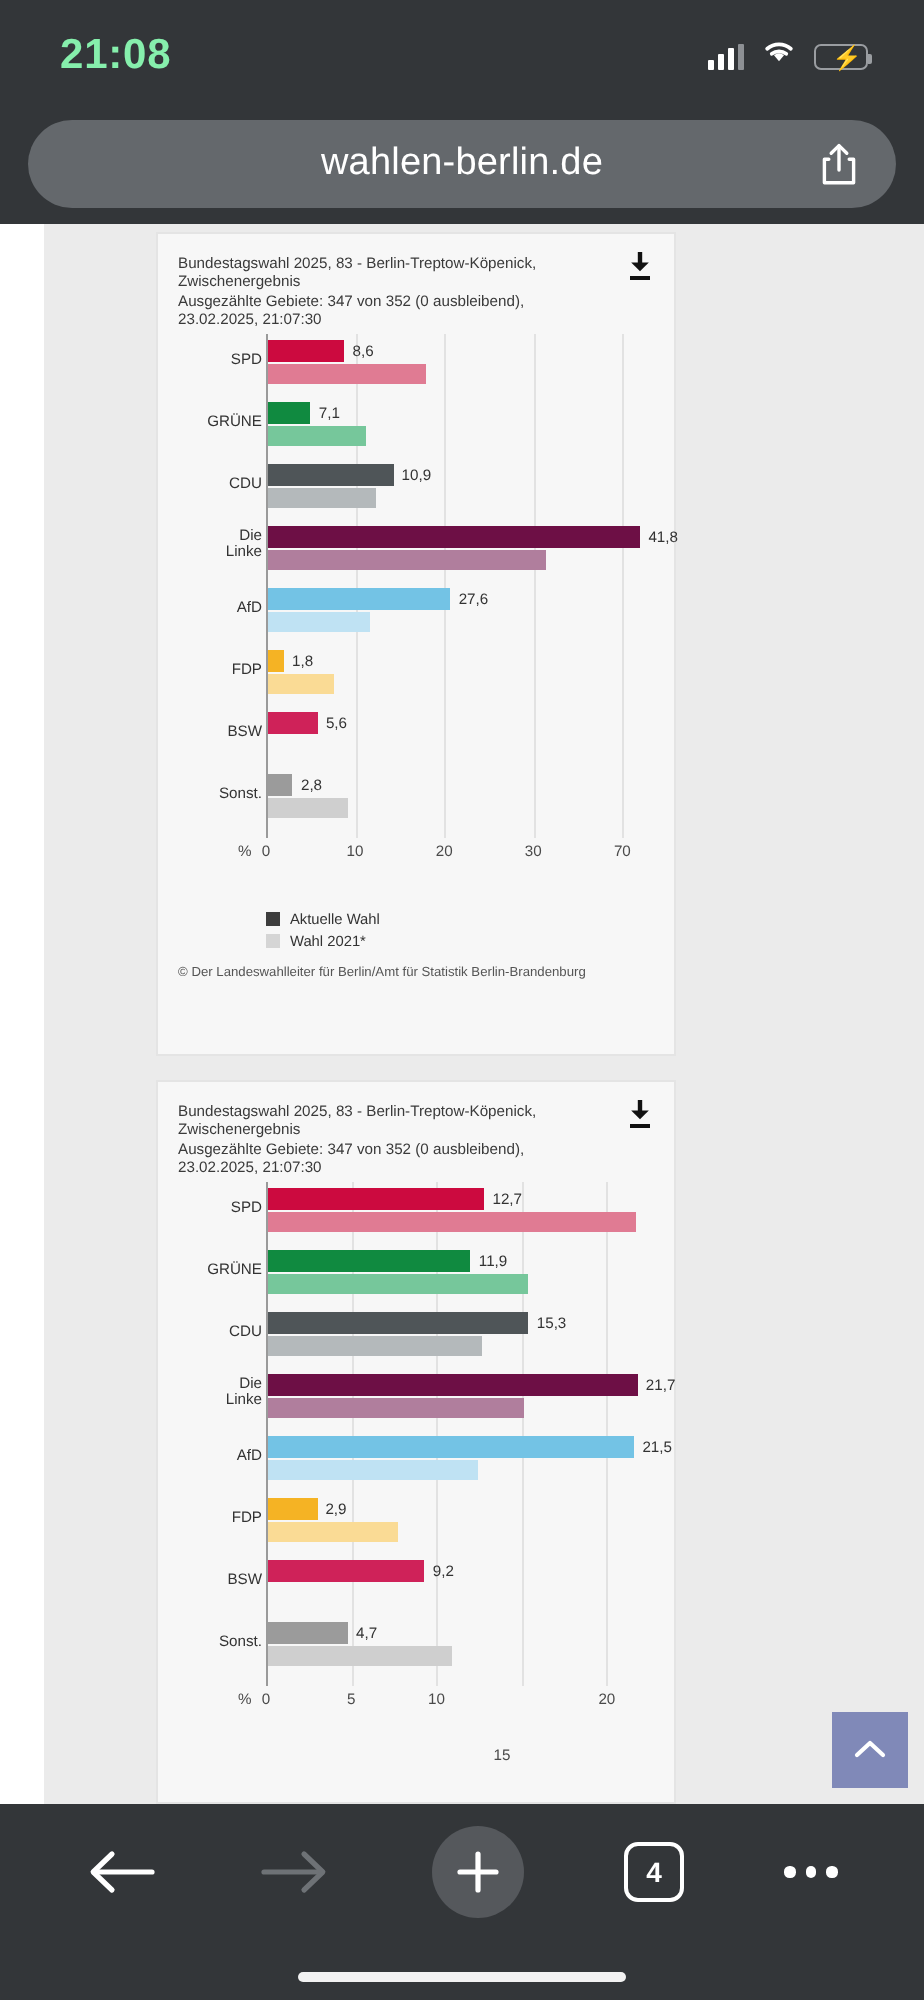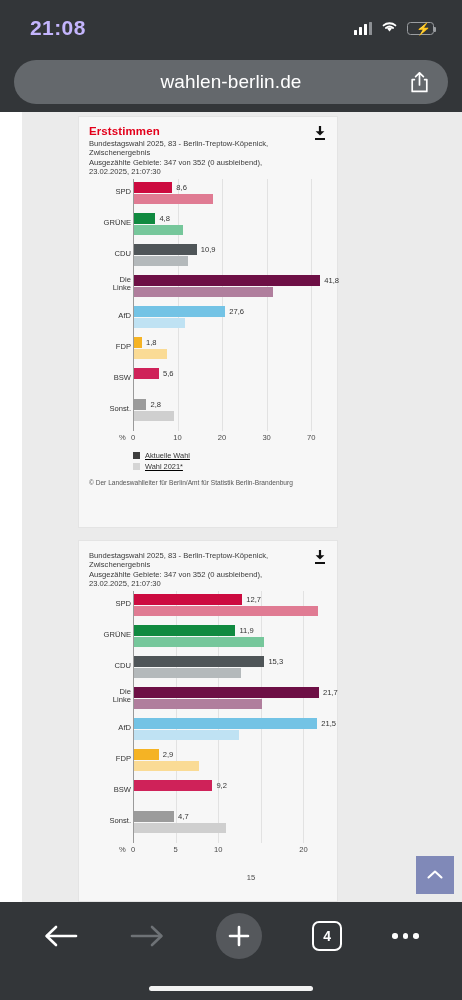--- a/index.html
+++ b/index.html
@@ -15,21 +15,21 @@
   
   .chrome-top {
     position: absolute; top: 0; left: 0; width: 462px; height: 112px;
     background: #333639;
   }
   .statusbar {
     position: absolute; top: 0; left: 0; width: 462px; height: 56px;
     display: flex; align-items: center; justify-content: space-between;
     padding: 0 28px 0 30px;
   }
-  .clock { color: #c4b5fd; font-size: 21px; font-weight: 700; letter-spacing: .4px; }
+  .clock { color: #86efac; font-size: 21px; font-weight: 700; letter-spacing: .4px; }
   .status-icons { display: flex; align-items: center; gap: 9px; }
 
   .signal { display: flex; align-items: flex-end; gap: 2px; height: 13px; }
   .signal i { display: block; width: 3px; background: #fff; border-radius: .5px; }
   .signal i:nth-child(1) { height: 5px; }
   .signal i:nth-child(2) { height: 8px; }
   .signal i:nth-child(3) { height: 11px; }
   .signal i:nth-child(4) { height: 13px; background: #8d9094; }
 
   .battery { position: relative; width: 27px; height: 13px; border: 1.4px solid #9a9da1;
@@ -82,21 +82,21 @@
   .bar-val {
     position: absolute; font-size: 7.6px; color: #333; white-space: nowrap; line-height: 11px;
   }
 
   .xaxis { position: relative; height: 14px; }
   .xaxis .tick {
     position: absolute; top: 2px; font-size: 7.6px; color: #4a4a4a; transform: translateX(-50%);
   }
   .xaxis .pct { position: absolute; top: 2px; font-size: 7.6px; color: #4a4a4a; }
 
-  .legend { margin: 6px 0 0 46px; text-decoration: underline; }
+  .legend { margin: 22px 0 0 46px; }
   .legend-item { display: flex; align-items: center; gap: 5px; margin-bottom: 2px; }
   .legend-swatch { width: 7px; height: 7px; display: block; }
   .legend-text { font-size: 7.4px; color: #333; }
   .copyright { margin: 8px 0 0 10px; font-size: 6.6px; color: #555; }
 
   .to-top {
     position: absolute; right: 8px; bottom: 8px; width: 38px; height: 38px;
     background: #8089b8; display: flex; align-items: center; justify-content: center;
     cursor: pointer;
   }
@@ -166,21 +166,20 @@
         </svg>
       </span>
     </div>
   </div>
 
   <div class="viewport">
     <div class="page-left-edge"></div>
 
     <div class="card" id="card-erst">
       <div class="card-head">
-        <div class="card-title">Erststimmen</div>
         <div class="card-sub">Bundestagswahl 2025, 83 - Berlin-Treptow-Köpenick,
 Zwischenergebnis
 Ausgezählte Gebiete: 347 von 352 (0 ausbleibend),
 23.02.2025, 21:07:30</div>
         <div class="dl-btn">
           <svg width="14" height="16" viewBox="0 0 14 16">
             <path d="M7 1 L7 9" stroke="#111" stroke-width="2.2" fill="none"></path>
             <path d="M2.6 6.2 L7 10.6 L11.4 6.2 Z" fill="#111"></path>
             <path d="M2 14 L12 14" stroke="#111" stroke-width="2" fill="none"></path>
           </svg>
@@ -196,21 +195,21 @@
             <div class="row">
               <div class="row-label" style="top: 9px;">SPD</div>
               <div class="bar cur" style="left: 47px; top: 3px; width: 38.3091px; background: rgb(204, 10, 63);"></div>
               <div class="bar prev" style="left: 47px; top: 15px; width: 79.2909px; background: rgb(224, 123, 147);"></div>
               <div class="bar-val" style="left: 89.3091px; top: 3px;">8,6</div>
             </div>
             <div class="row">
               <div class="row-label" style="top: 40px;">GRÜNE</div>
               <div class="bar cur" style="left: 47px; top: 34px; width: 21.3818px; background: rgb(16, 138, 64);"></div>
               <div class="bar prev" style="left: 47px; top: 46px; width: 49.4455px; background: rgb(118, 199, 155);"></div>
-              <div class="bar-val" style="left: 72.3818px; top: 34px;">4,8</div>
+              <div class="bar-val" style="left: 72.3818px; top: 34px;">7,1</div>
             </div>
             <div class="row">
               <div class="row-label" style="top: 71px;">CDU</div>
               <div class="bar cur" style="left: 47px; top: 65px; width: 62.8091px; background: rgb(79, 85, 88);"></div>
               <div class="bar prev" style="left: 47px; top: 77px; width: 54.3455px; background: rgb(180, 185, 187);"></div>
               <div class="bar-val" style="left: 113.809px; top: 65px;">10,9</div>
             </div>
             <div class="row">
               <div class="row-label" style="top: 97px;">Die<br>Linke</div>
               <div class="bar cur" style="left: 47px; top: 96px; width: 186.2px; background: rgb(109, 15, 69);"></div>

